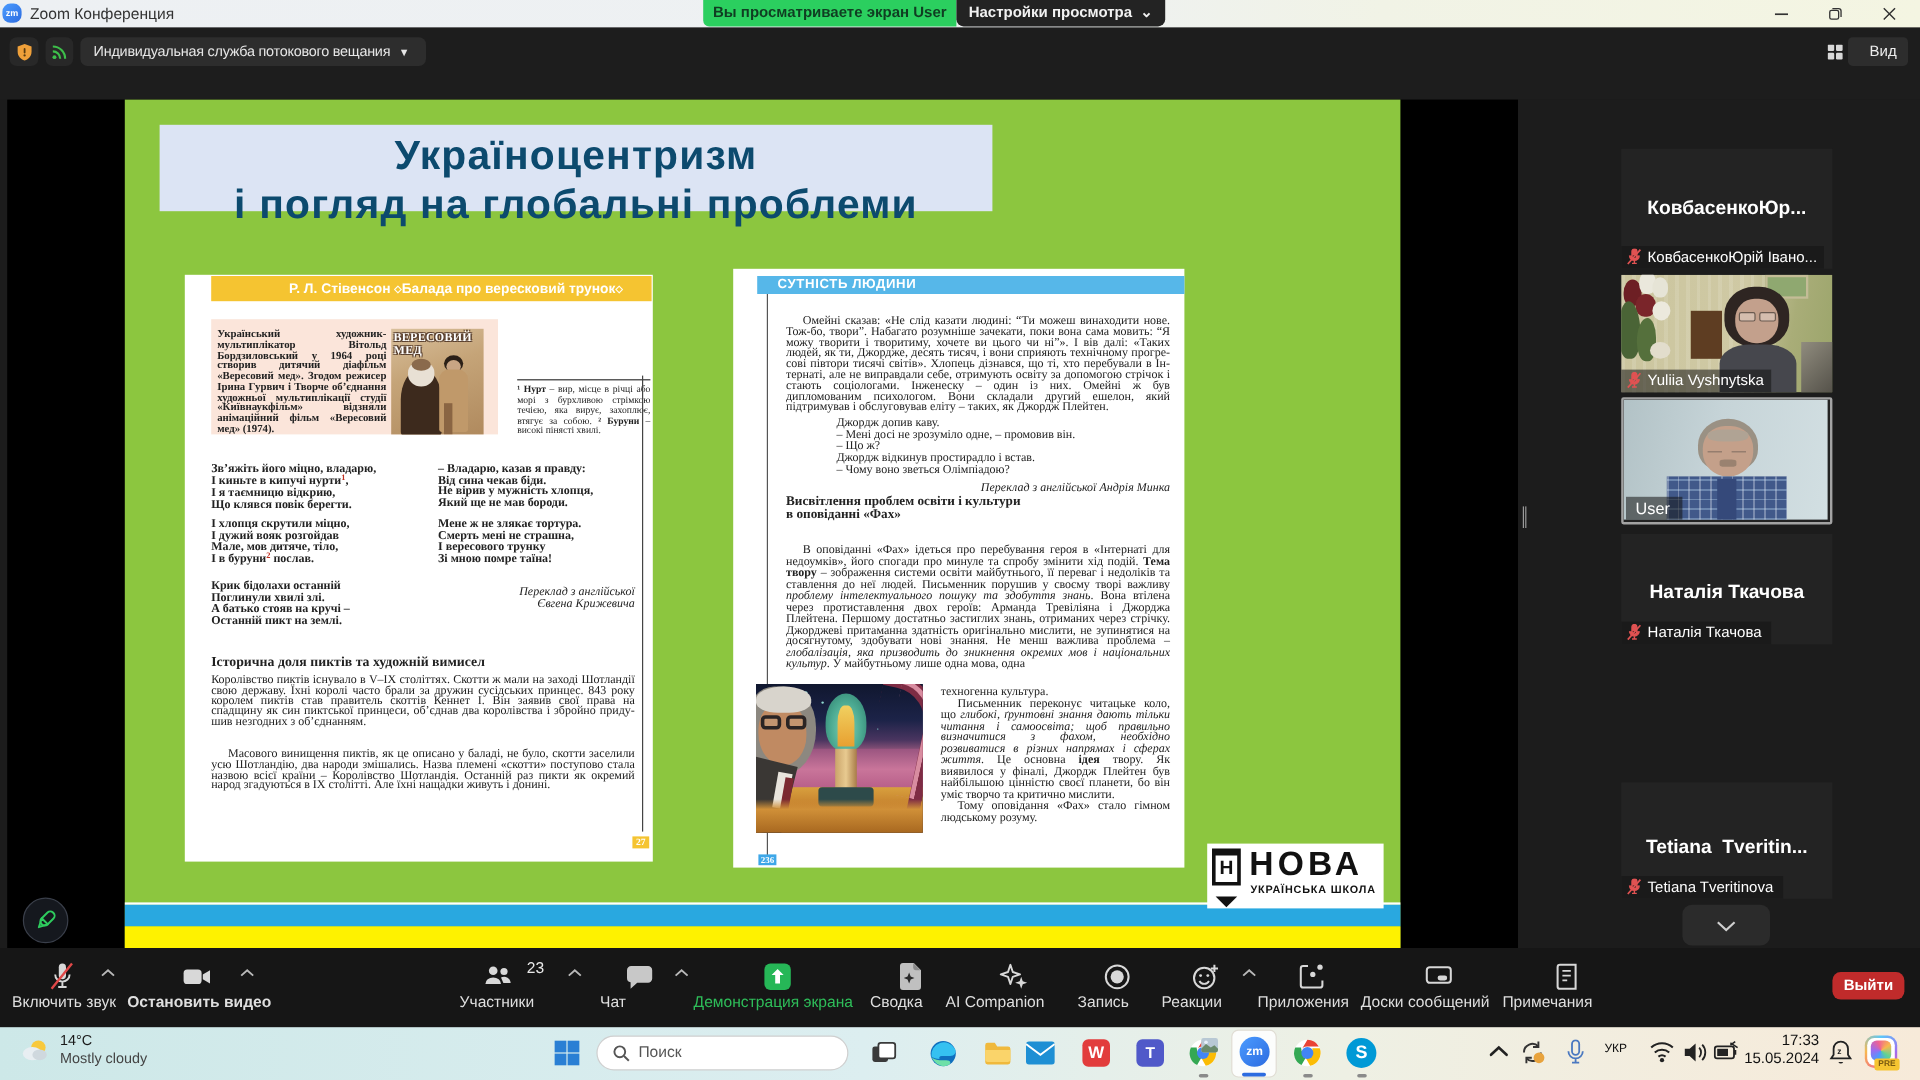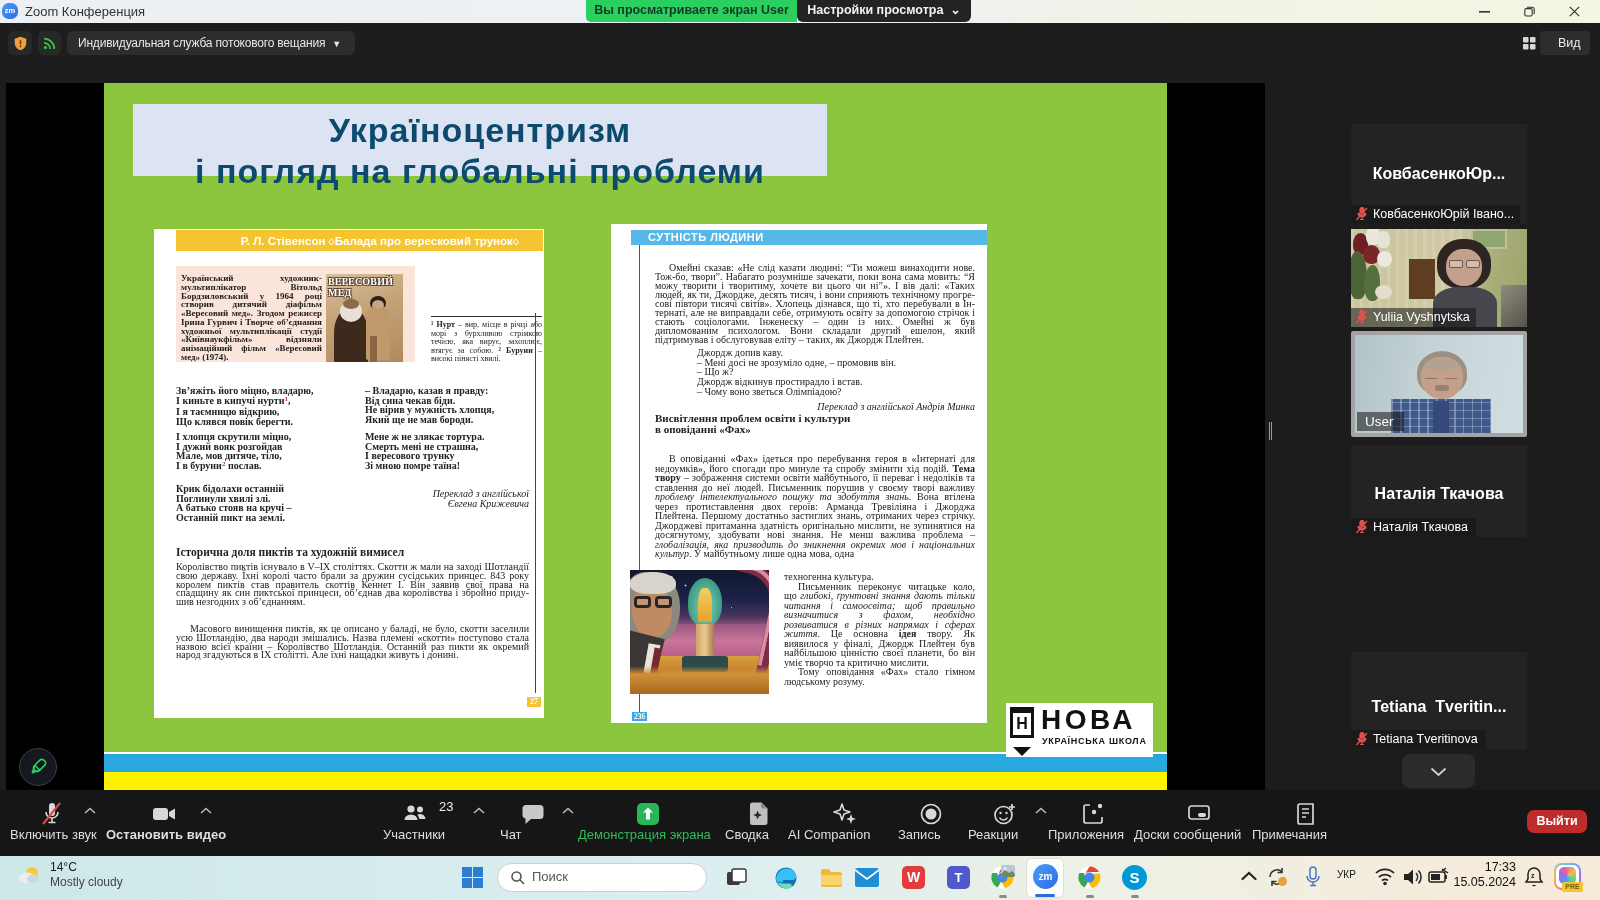--- a/index.html
+++ b/index.html
@@ -249,21 +249,21 @@
     <div class="abs" style="left:95px;top:20px;width:36px;height:37px;background:#c3a08c;border-radius:45% 45% 48% 48%;"></div>
     <div class="abs" style="left:98px;top:31px;width:14px;height:8px;border:1.2px solid #6a5a50;border-radius:2px;background:rgba(235,225,215,.45);"></div>
     <div class="abs" style="left:115px;top:31px;width:14px;height:8px;border:1.2px solid #6a5a50;border-radius:2px;background:rgba(235,225,215,.45);"></div>
     <div class="abs" style="left:82px;top:58px;width:64px;height:40px;background:#46474d;border-radius:40% 40% 0 0;"></div>
     <div class="abs" style="left:150px;top:56px;width:26px;height:42px;background:linear-gradient(135deg,#908c7e,#55524a);"></div>
     <div class="tlabel"><svg class="miced" viewBox="0 0 14 14">
           <path d="M5 2.5 a2 2 0 0 1 4 0 v4 a2 2 0 0 1 -4 0z M3 6 a4 4 0 0 0 8 0 M7 10 v2.5 M5 12.5 h4" stroke="#e05252" stroke-width="1.2" fill="#e05252" stroke-linejoin="round"></path>
           <line x1="1.5" y1="13" x2="12" y2="1" stroke="#e05252" stroke-width="1.4"></line>
         </svg>Yuliia Vyshnytska</div>
   </div>
-  <div class="tile" style="top:248px;height:106px;border:4px solid #a3a3a3;border-radius:2px;">
+  <div class="tile" style="top:248px;height:106px;border:2px solid #a3a3a3;border-radius:2px;">
     <div class="abs" style="left:0;top:0;width:170px;height:100px;background:linear-gradient(100deg,#b2c2c6 0%,#c6d4d8 45%,#d2dfe2 100%);"></div>
     <div class="abs" style="left:62px;top:16px;width:50px;height:44px;background:#9a9184;border-radius:50% 50% 42% 42%;"></div>
     <div class="abs" style="left:66px;top:22px;width:42px;height:42px;background:#c4a08a;border-radius:44% 44% 48% 48%;"></div>
     <div class="abs" style="left:70px;top:25px;width:34px;height:10px;background:#b0a394;border-radius:40%;"></div>
     <div class="abs" style="left:70px;top:39px;width:12px;height:5px;border-bottom:1.5px solid #8a7668;"></div>
     <div class="abs" style="left:90px;top:39px;width:12px;height:5px;border-bottom:1.5px solid #8a7668;"></div>
     <div class="abs" style="left:80px;top:50px;width:14px;height:6px;background:#9a8270;border-radius:30%;"></div>
     <div class="abs" style="left:36px;top:64px;width:100px;height:36px;background:#41598a;"></div>
     <div class="abs" style="left:36px;top:64px;width:100px;height:36px;background:repeating-linear-gradient(90deg,rgba(225,230,240,0.35) 0 1.5px,transparent 1.5px 9px),repeating-linear-gradient(0deg,rgba(160,190,220,0.45) 0 1.5px,transparent 1.5px 8px);"></div>
     <div class="abs" style="left:78px;top:66px;width:16px;height:34px;background:#35497a;"></div>

